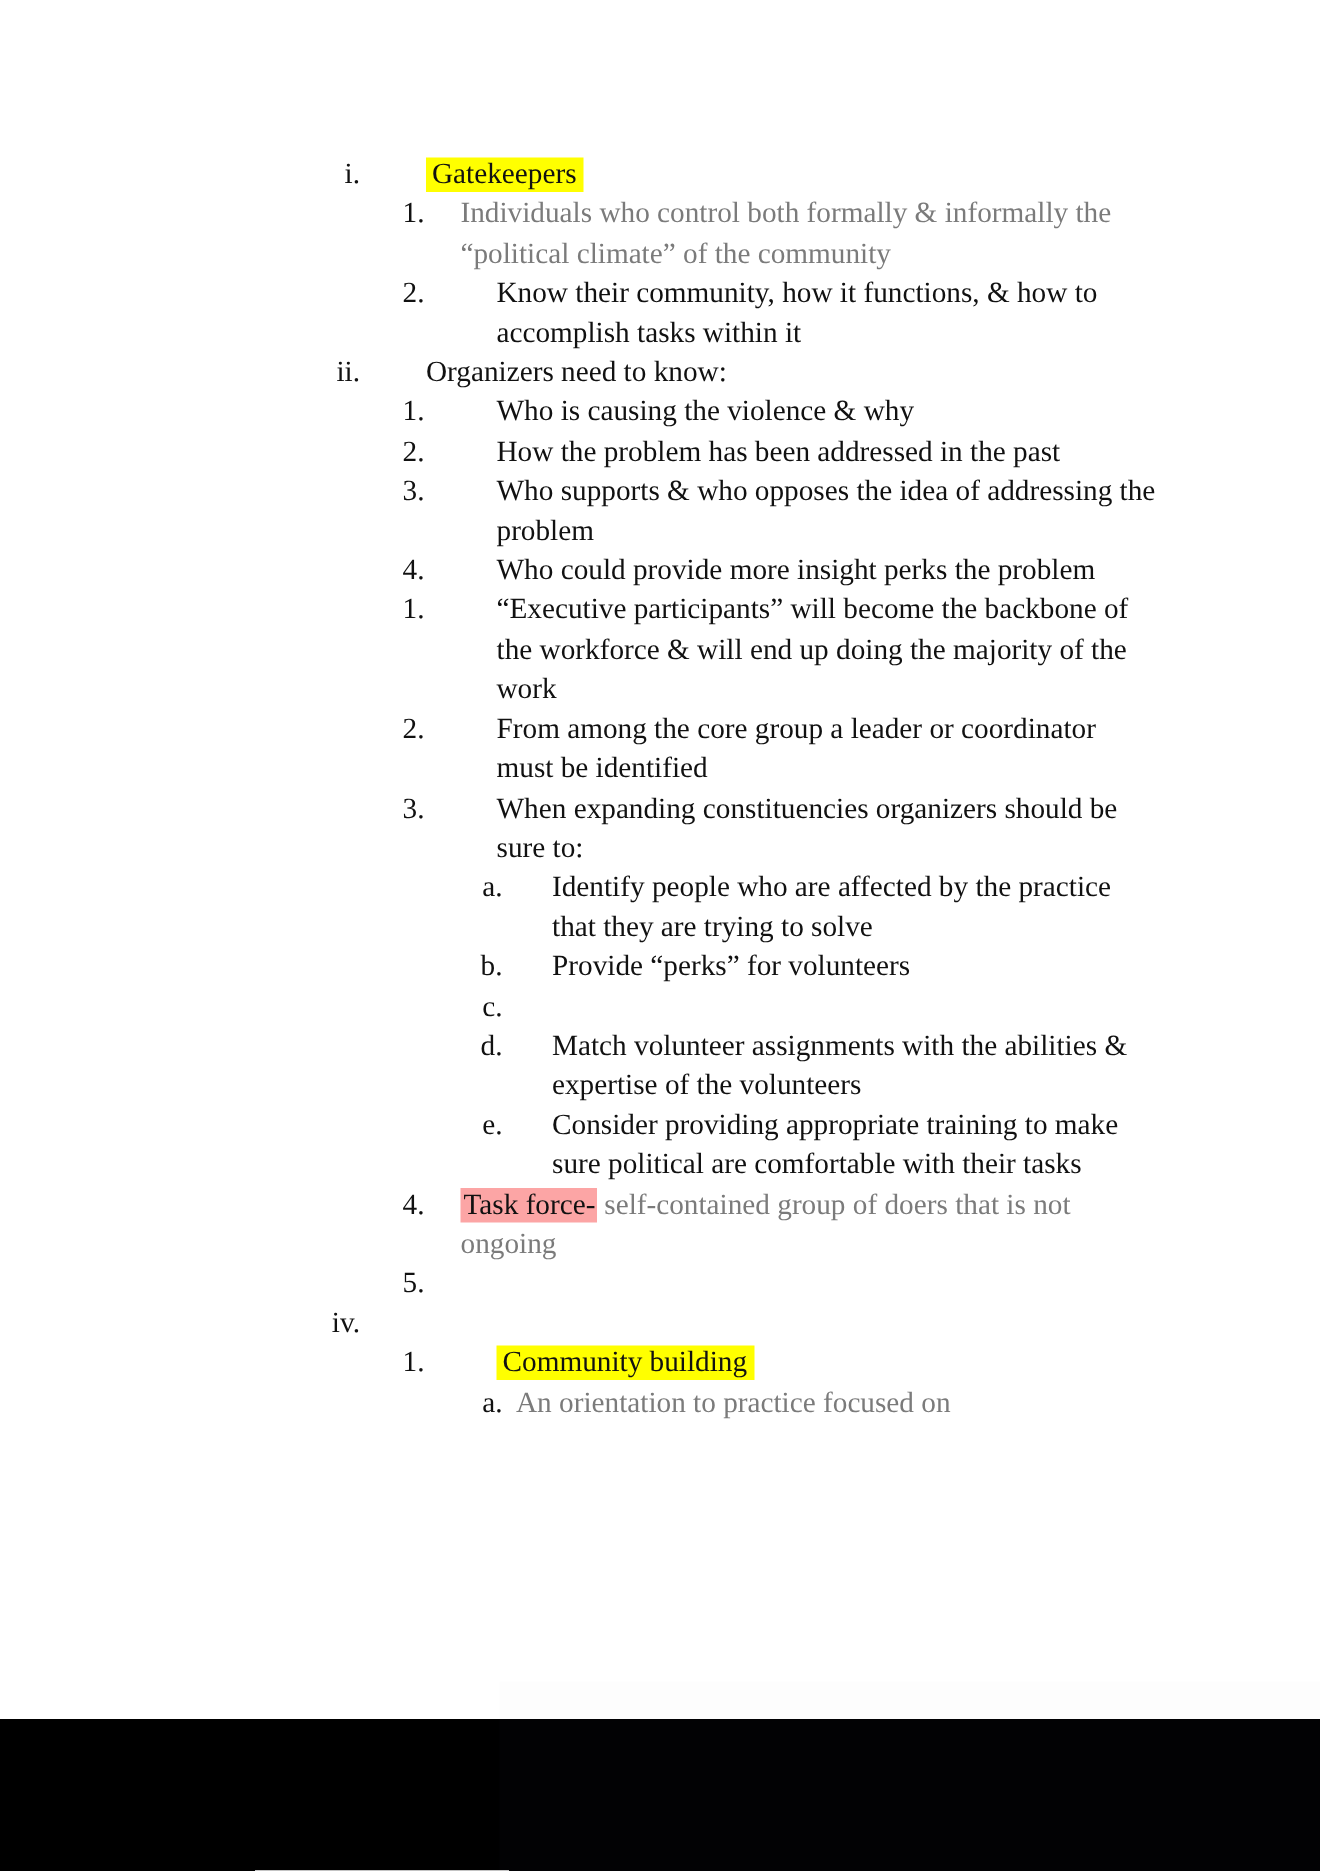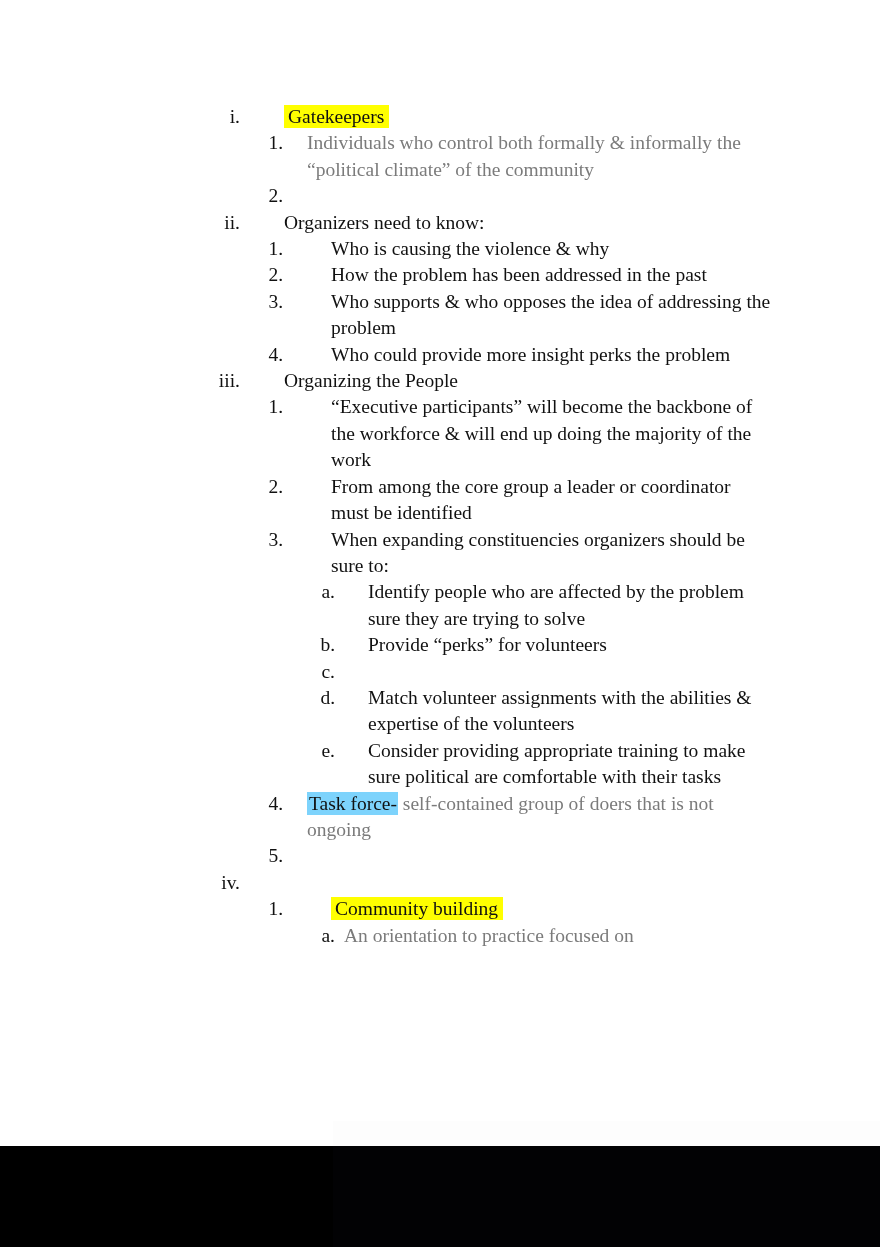--- a/index.html
+++ b/index.html
@@ -87,21 +87,21 @@
   .ink-gray  { color: #7b7b7b; }
 
   .hl {
     background: #ffff00;
     color: #111111;
     padding: 1px 5px 1px 4px;
     box-decoration-break: clone;
     -webkit-box-decoration-break: clone;
   }
   .hl-tight {
-    background: #7dd3fc;
+    background: #fca5a5;
     color: #111111;
     padding: 1px 1px 1px 2px;
     box-decoration-break: clone;
     -webkit-box-decoration-break: clone;
   }
 
   
   #bottom-band {
     position: absolute;
     left: 0;
@@ -137,20 +137,21 @@
         <span class="body ink-dark"><span class="hl">Gatekeepers</span></span>
       </div>
 
       <div class="row lvl-num">
         <span class="marker">1.</span>
         <span class="body ink-gray">Individuals who control both formally &amp; informally the “political climate” of the community</span>
       </div>
 
       <div class="row lvl-num">
         <span class="marker">2.</span>
+        <span class="body ink-dark">Know their community, how it functions, &amp; how to accomplish tasks within it</span>
       </div>
 
       <div class="row lvl-roman">
         <span class="marker">ii.</span>
         <span class="body ink-dark">Organizers need to know:</span>
       </div>
 
       <div class="row lvl-num">
         <span class="marker">1.</span>
         <span class="body ink-dark">Who is causing the violence &amp; why</span>
@@ -164,43 +165,39 @@
       <div class="row lvl-num">
         <span class="marker">3.</span>
         <span class="body ink-dark">Who supports &amp; who opposes the idea of addressing the problem</span>
       </div>
 
       <div class="row lvl-num">
         <span class="marker">4.</span>
         <span class="body ink-dark">Who could provide more insight perks the problem</span>
       </div>
 
-      <div class="row lvl-roman">
-        <span class="marker">iii.</span>
-        <span class="body ink-dark">Organizing the People</span>
-      </div>
 
       <div class="row lvl-num">
         <span class="marker">1.</span>
         <span class="body ink-dark">“Executive participants” will become the backbone of the workforce &amp; will end up doing the majority of the work</span>
       </div>
 
       <div class="row lvl-num">
         <span class="marker">2.</span>
         <span class="body ink-dark">From among the core group a leader or coordinator must be identified</span>
       </div>
 
       <div class="row lvl-num">
         <span class="marker">3.</span>
         <span class="body ink-dark">When expanding constituencies organizers should be sure to:</span>
       </div>
 
       <div class="row lvl-alpha">
         <span class="marker">a.</span>
-        <span class="body ink-dark">Identify people who are affected by the problem sure they are trying to solve</span>
+        <span class="body ink-dark">Identify people who are affected by the practice that they are trying to solve</span>
       </div>
 
       <div class="row lvl-alpha">
         <span class="marker">b.</span>
         <span class="body ink-dark">Provide “perks” for volunteers</span>
       </div>
 
       <div class="row lvl-alpha">
         <span class="marker">c.</span>
       </div>

